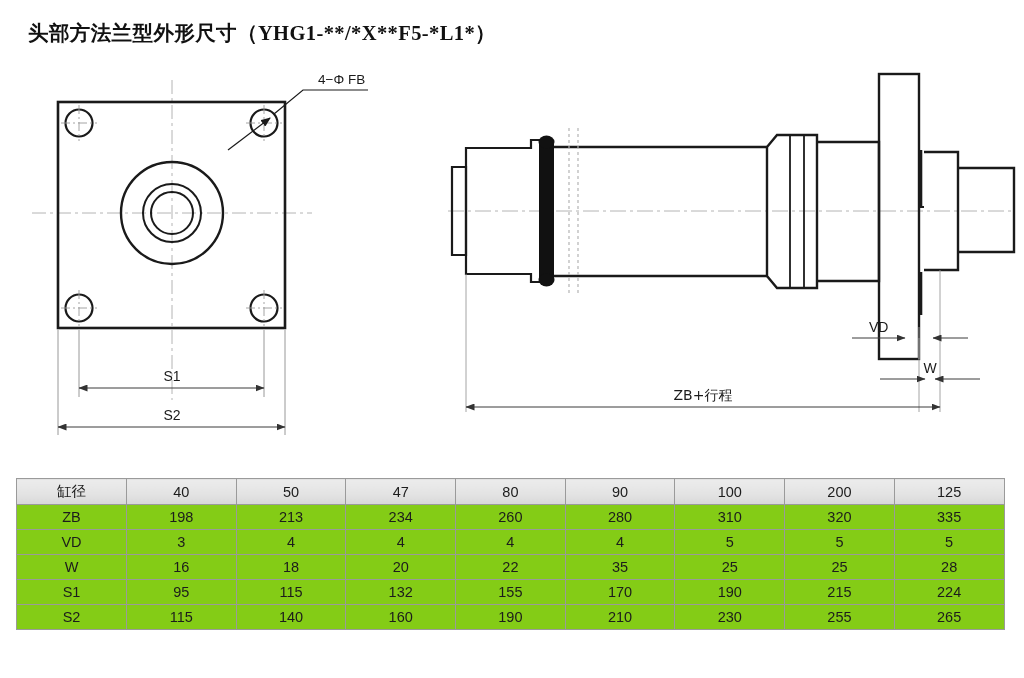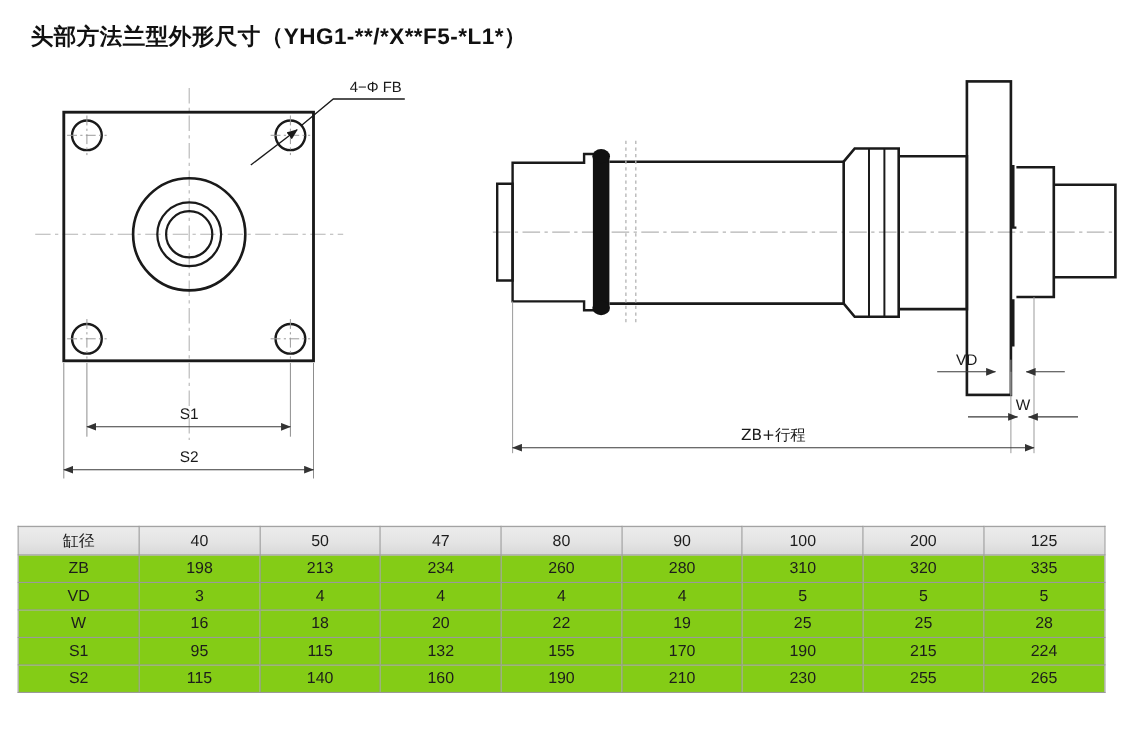--- a/index.html
+++ b/index.html
@@ -30,21 +30,21 @@
     height: 34px;
     display: flex;
     align-items: center;
   }
   #page-title {
     font-size: 20.5px;
     font-weight: bold;
     letter-spacing: 0.4px;
     white-space: nowrap;
     color: #111111;
-    font-family: Liberation Sans, sans-serif;
+    font-family: Liberation Serif, serif;
   }
   
   #drawing-area {
     position: absolute;
     left: 0;
     top: 52px;
     width: 1024px;
     height: 410px;
   }
   #drawing-svg { display: block; }
@@ -279,21 +279,21 @@
           <td>5</td>
           <td>5</td>
           <td>5</td>
         </tr>
         <tr>
           <td>W</td>
           <td>16</td>
           <td>18</td>
           <td>20</td>
           <td>22</td>
-          <td>19</td>
+          <td>35</td>
           <td>25</td>
           <td>25</td>
           <td>28</td>
         </tr>
         <tr>
           <td>S1</td>
           <td>95</td>
           <td>115</td>
           <td>132</td>
           <td>155</td>

